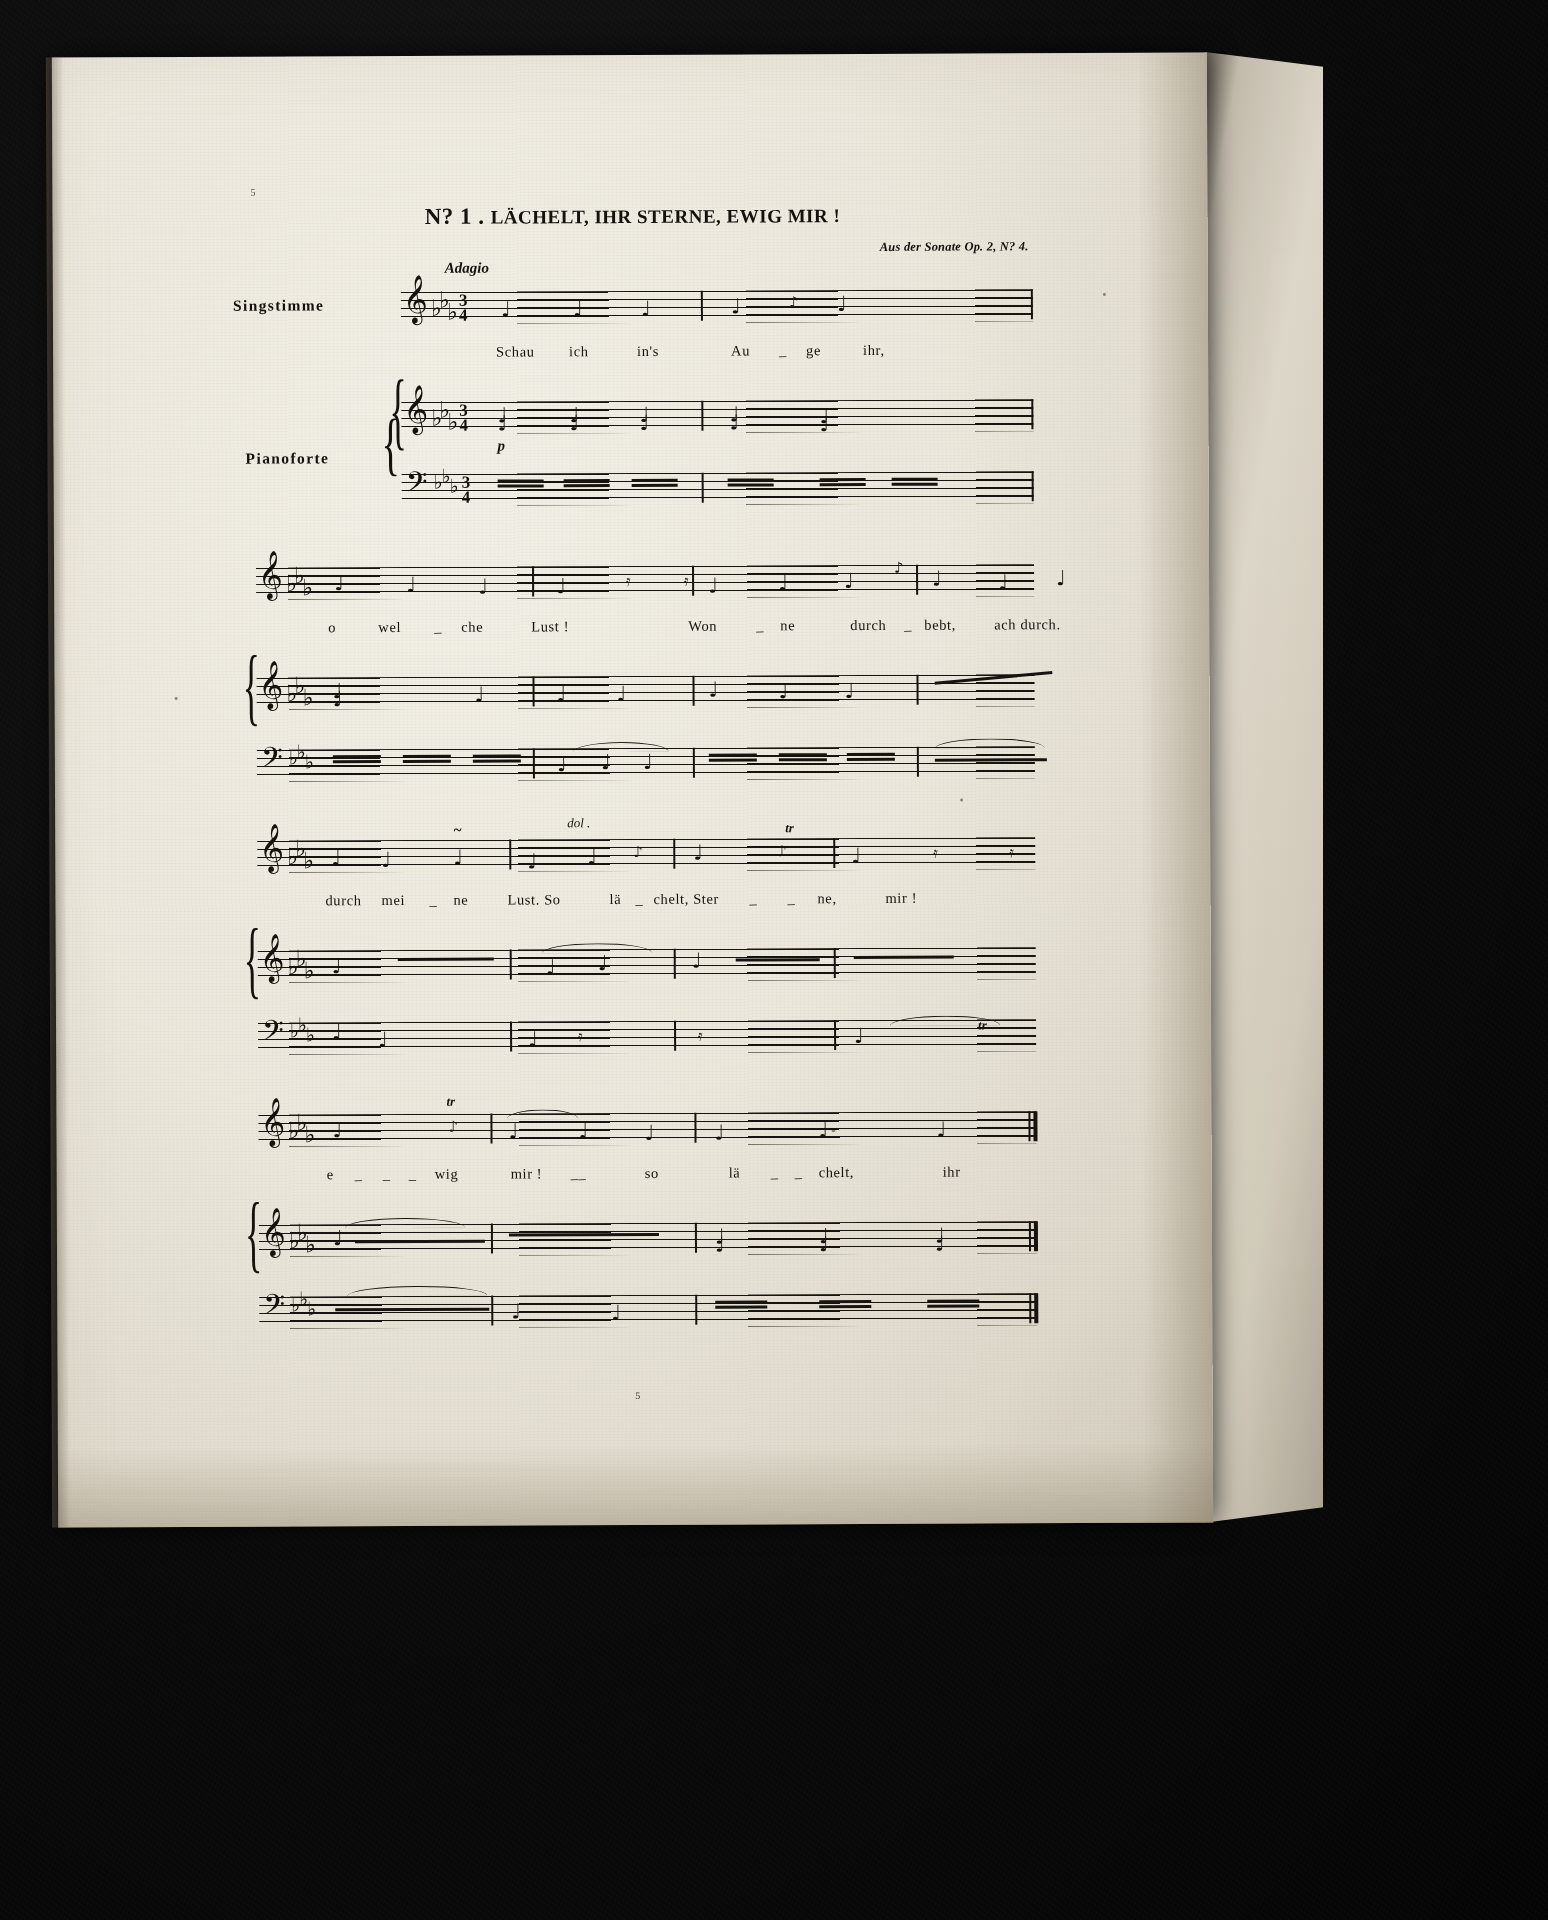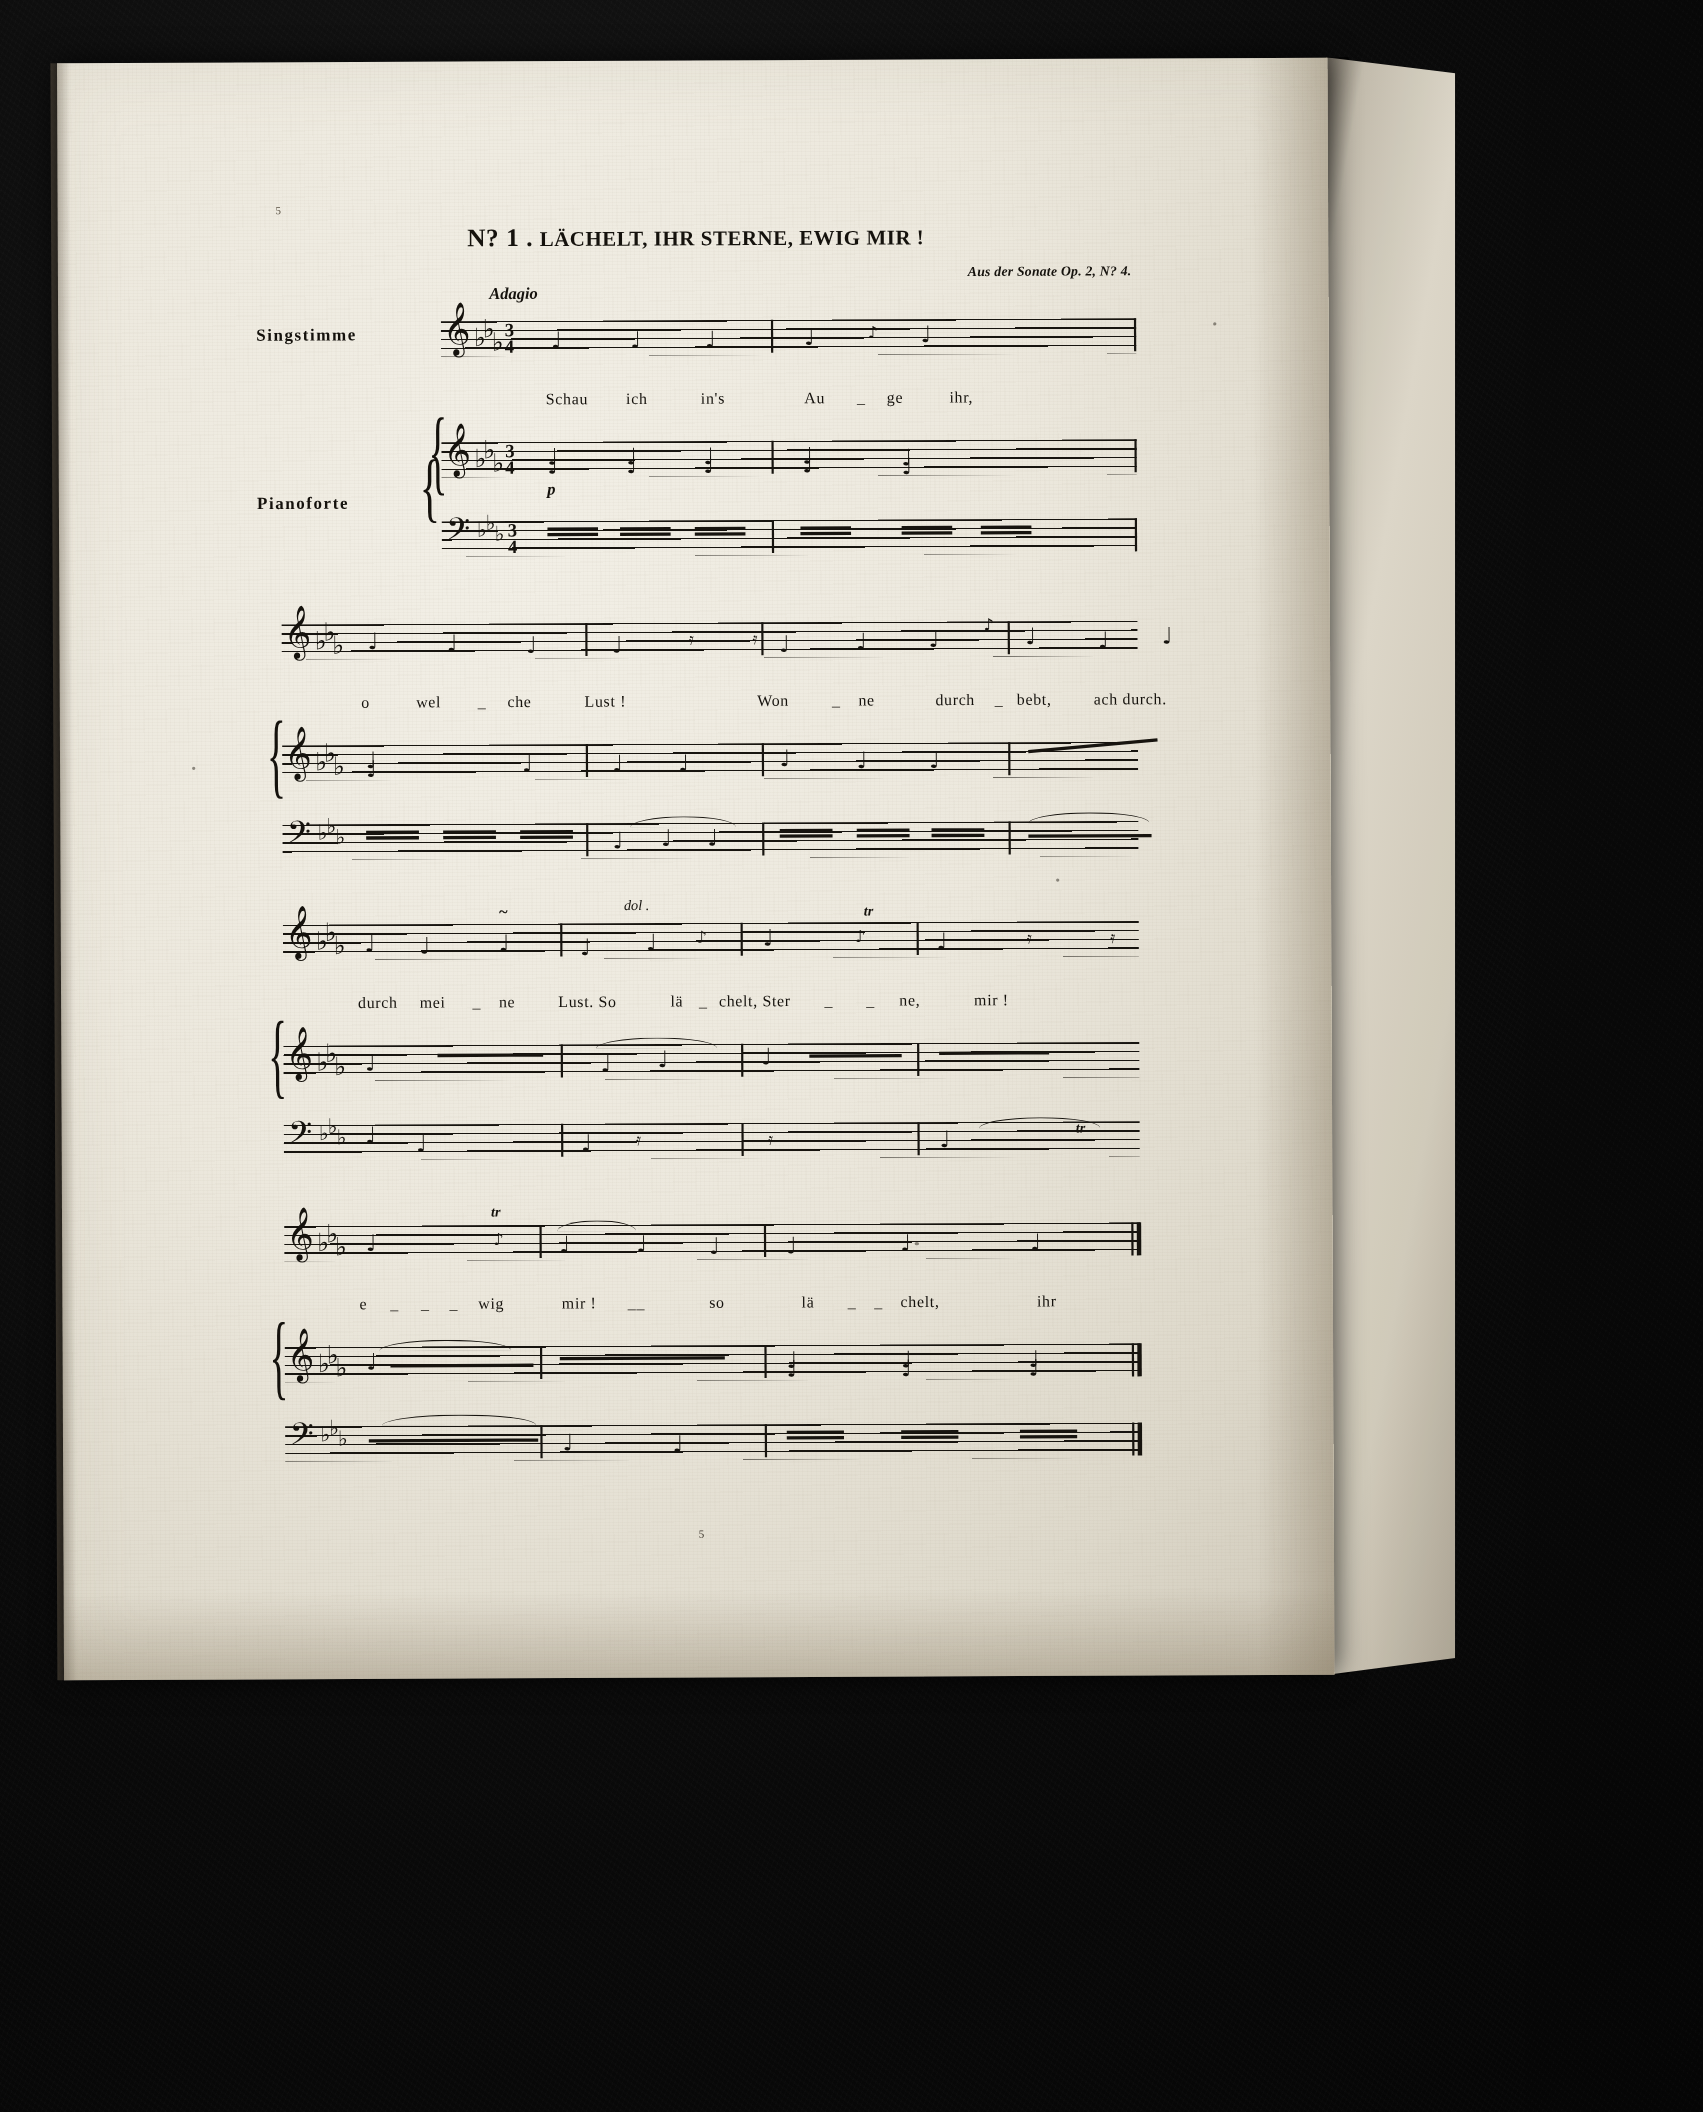--- a/index.html
+++ b/index.html
@@ -136,21 +136,21 @@
   }
 
   .part-label {
     position: absolute;
     font-weight: 700;
     font-size: 15.5px;
     letter-spacing: 1.4px;
     font-family: "Liberation Serif", serif;
   }
   #lbl-sing { left: 0px; top: 112px; }
-  #lbl-piano { left: 0px; top: 265px; }
+  #lbl-piano { left: 12px; top: 265px; }
   .brace-piano {
     position: absolute;
     left: 148px; top: 232px;
     font-size: 70px; line-height: 56px;
     transform: scaleX(.55);
     transform-origin: left center;
   }
 
   
   .system { position: absolute; left: 0; width: 800px; }
@@ -224,21 +224,21 @@
     position: absolute; font-size: 13px; font-style: italic; font-weight: 700;
   }
 
   .lyrics {
     position: absolute;
     width: 800px;
     font-family: "Liberation Serif", serif;
     font-size: 14.5px;
     letter-spacing: .6px;
   }
-  .lyrics span { position: absolute; white-space: nowrap; margin-top: 12px; }
+  .lyrics span { position: absolute; white-space: nowrap; }
 
   .pagenum {
     position: absolute;
     left: 50%; transform: translateX(-50%);
     bottom: -18px;
     font-size: 10px; color: #3b352c;
   }
 
   .ink-speck {
     position: absolute; background: #2a241b; border-radius: 50%;

